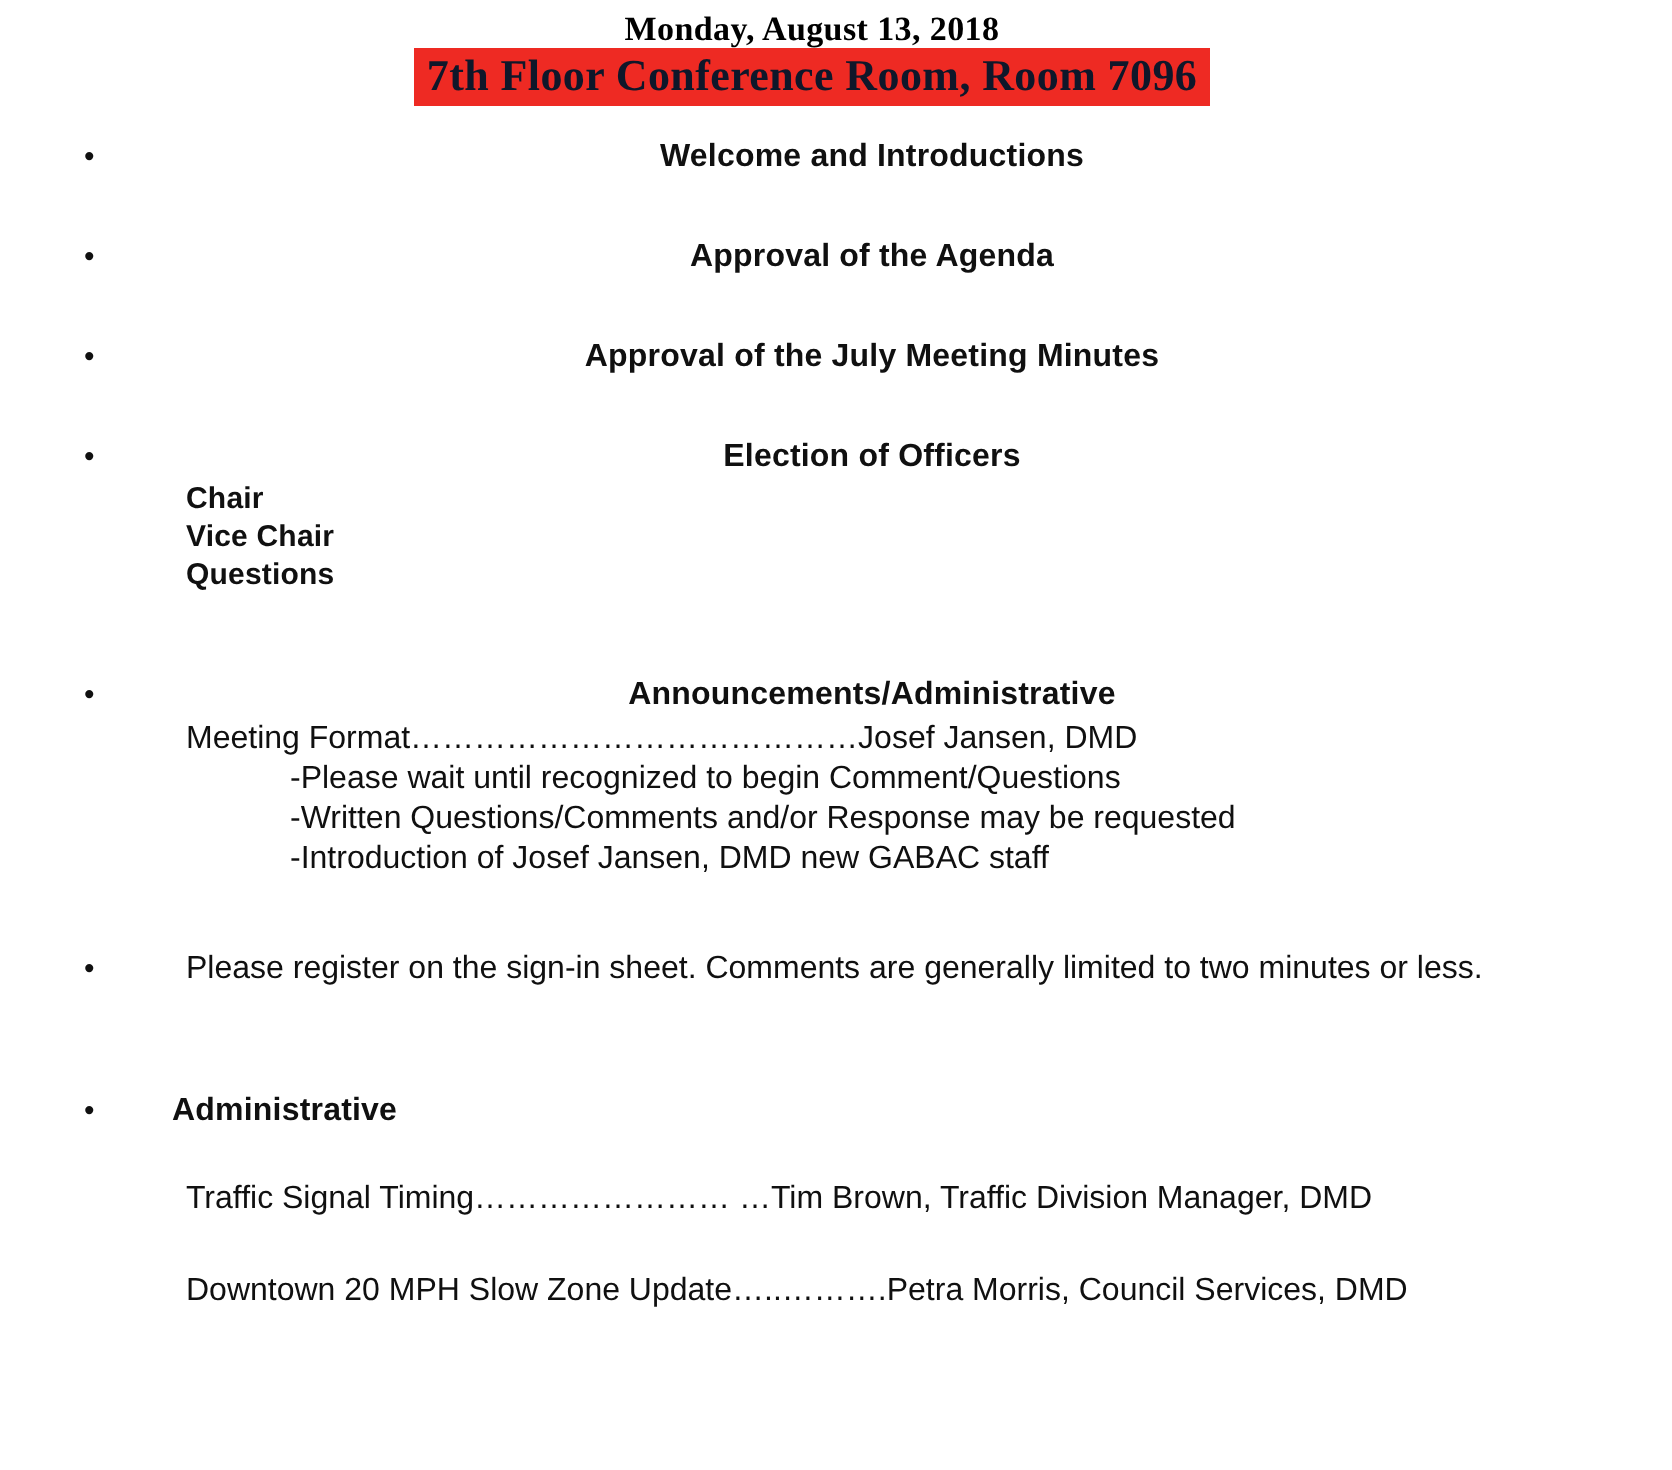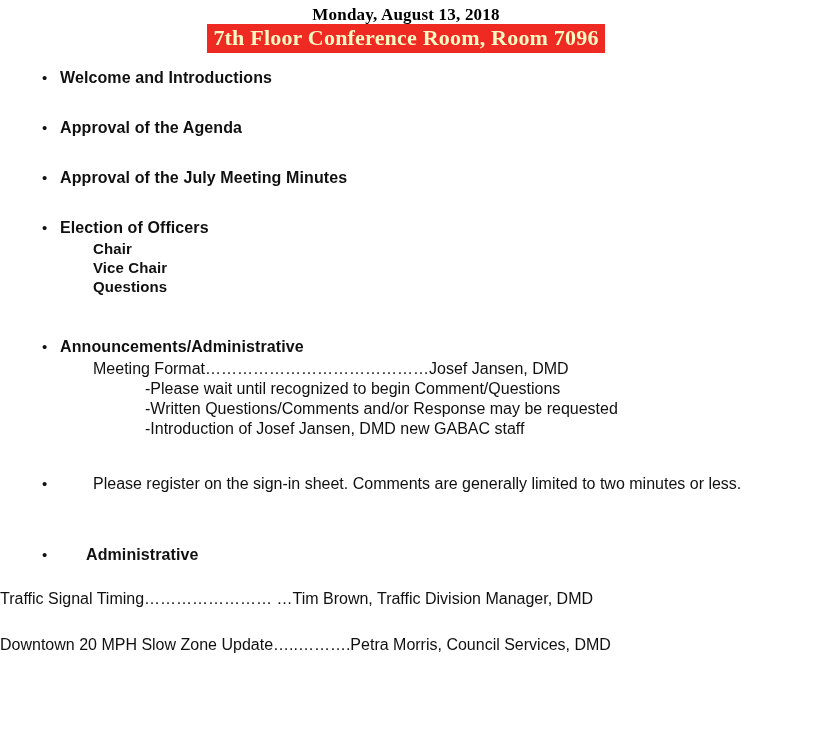--- a/index.html
+++ b/index.html
@@ -41,21 +41,21 @@
     line-height: 23px;
     letter-spacing: 0.3px;
   }
   .hdr-room-wrap {
     line-height: 26px;
     margin-top: -1px;
   }
   .hdr-room {
     display: inline-block;
     background: #ee2a23;
-    color: #fef9c3;
+    color: #0f172a;
     font-size: 22px;
     line-height: 26px;
     padding: 1px 6px 2px 6px;
     letter-spacing: 0.2px;
   }
   .hdr-place {
     font-size: 16px;
     line-height: 20px;
     margin-top: 1px;
     letter-spacing: 0.2px;
@@ -77,20 +77,21 @@
     left: 42px;
     top: 0;
     font-size: 15px;
     line-height: 22px;
   }
   .item-title {
     font-weight: bold;
     font-size: 16px;
     line-height: 22px;
     letter-spacing: 0.1px;
+    text-align: center;
   }
 
   .gap-lg { height: 28px; }
   .gap-md { height: 22px; }
   .gap-sm { height: 12px; }
   .gap-xs { height: 6px; }
 
   
   .sub-bold {
     font-weight: bold;
@@ -116,20 +117,21 @@
 
   .plain-line {
     font-size: 16px;
     line-height: 21px;
     padding-left: 33px;
   }
 
   
   .pres-item {
     position: relative;
+    padding-left: 93px;
   }
   .item-title-indent {
     font-weight: bold;
     font-size: 16px;
     line-height: 22px;
     padding-left: 26px;
     letter-spacing: 0.1px;
   }
   .pres-line {
     font-size: 16px;

